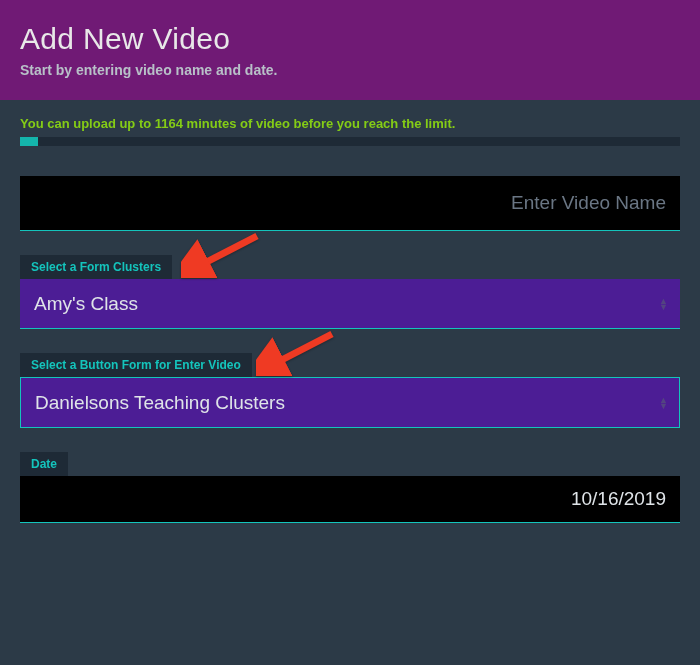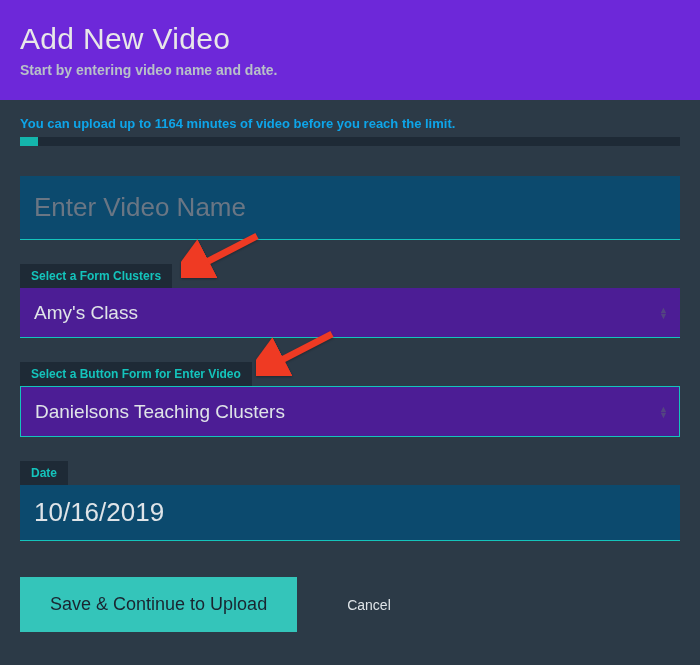--- a/index.html
+++ b/index.html
@@ -12,41 +12,41 @@
       width: 700px;
       height: 665px;
       background: #2c3a47;
       overflow: hidden;
     }
     .container {
       background: #2c3a47;
       padding: 0;
     }
     .header {
-      background: #6d28d9;
+      background: #701a75;
       padding: 22px 28px 22px 20px;
     }
     .title {
       color: #e8e8e8;
       font-size: 30px;
       font-weight: 300;
       letter-spacing: 0.3px;
       margin-bottom: 6px;
     }
     .subtitle {
       color: #b8c0c8;
       font-size: 14px;
       font-weight: 700;
     }
     .content {
       padding: 16px 20px 20px 20px;
       position: relative;
     }
     .limit-text {
-      color: #0ea5e9;
+      color: #84cc16;
       font-size: 13px;
       font-weight: 600;
       margin-bottom: 6px;
     }
     .progress-bar {
       width: 100%;
       height: 9px;
       background: #1e2a36;
       margin-bottom: 30px;
     }
@@ -62,29 +62,30 @@
     .field-label {
       display: inline-block;
       background: #1e2a36;
       color: #14c4bc;
       font-size: 12px;
       font-weight: 600;
       padding: 5px 11px;
     }
     .input-field {
       width: 100%;
-      background: #0c4a6e;
+      background: #000000;
       border: none;
       border-bottom: 1px solid #14c4bc;
       color: #dfe4e8;
-      font-size: 26px;
+      font-size: 19px;
       font-weight: 300;
       padding: 16px 14px;
       outline: none;
       font-family: inherit;
+      text-align: right;
     }
     .input-field::placeholder {
       color: #6a7684;
       font-weight: 300;
     }
     .select-field {
       width: 100%;
       background: #4c1d95;
       border: none;
       border-bottom: 1px solid #14c4bc;
@@ -183,24 +184,20 @@
         </select>
         <div class="select-caret">▲<br>▼</div>
       </div>
     </div>
 
     <div class="field-group">
       <div class="field-label">Date</div>
       <input type="text" class="input-field" style="padding-top: 12px; padding-bottom: 12px;" value="10/16/2019">
     </div>
 
-    <div class="button-row">
-      <button class="primary-button">Save &amp; Continue to Upload</button>
-      <button class="cancel-button">Cancel</button>
-    </div>
 
     <div class="arrow" style="left:181px; top:130px;">
       <svg width="82" height="48" viewBox="0 0 82 48">
         <defs>
           <marker id="ah1" markerWidth="7" markerHeight="7" refX="2.2" refY="3.5" orient="auto">
             <polygon points="0 0, 7 3.5, 0 7" fill="#ef3a23"></polygon>
           </marker>
         </defs>
         <line x1="76" y1="6" x2="14" y2="38" stroke="#ef3a23" stroke-width="7" marker-end="url(#ah1)"></line>
       </svg>

